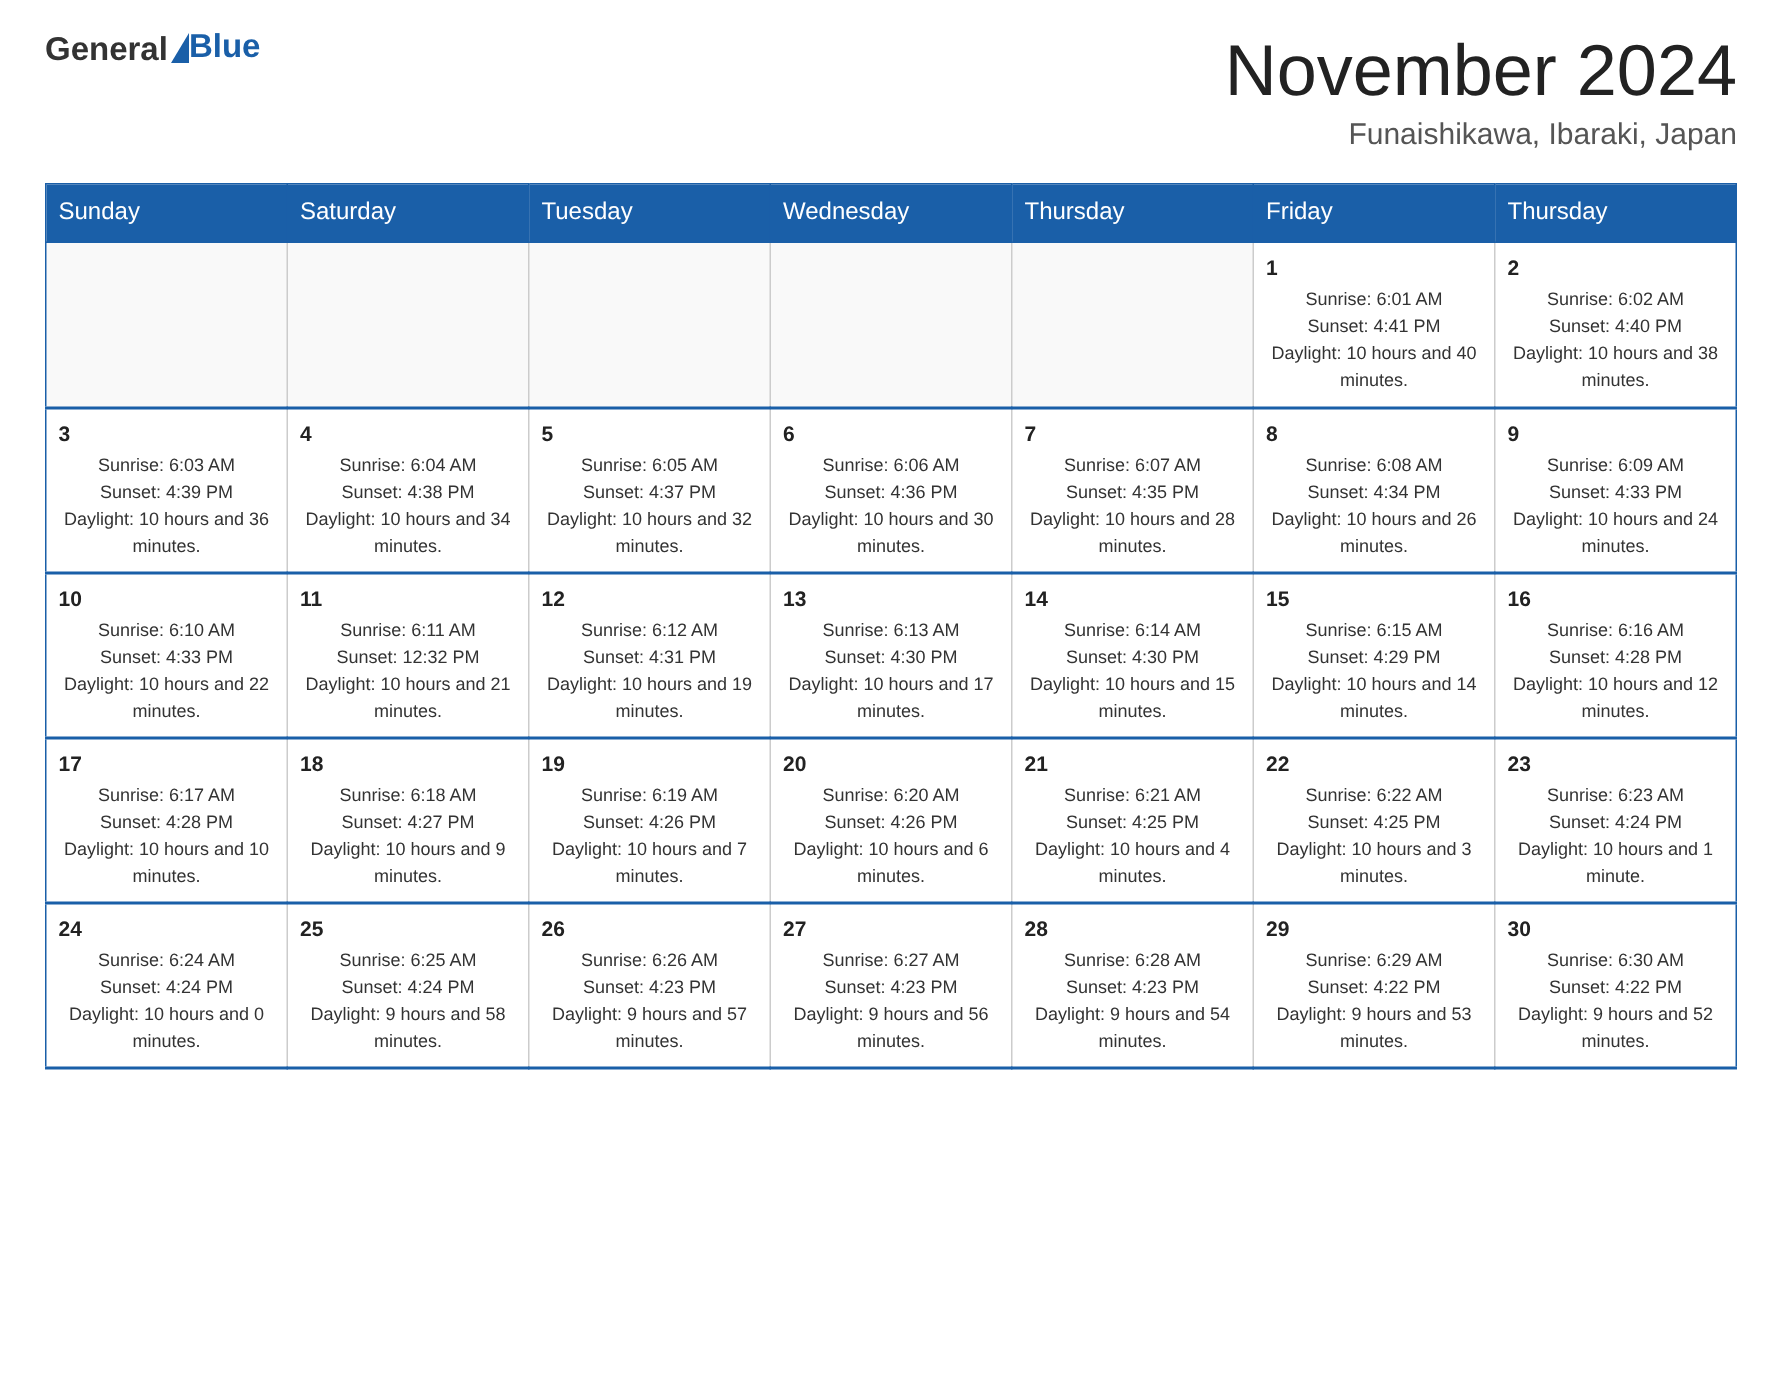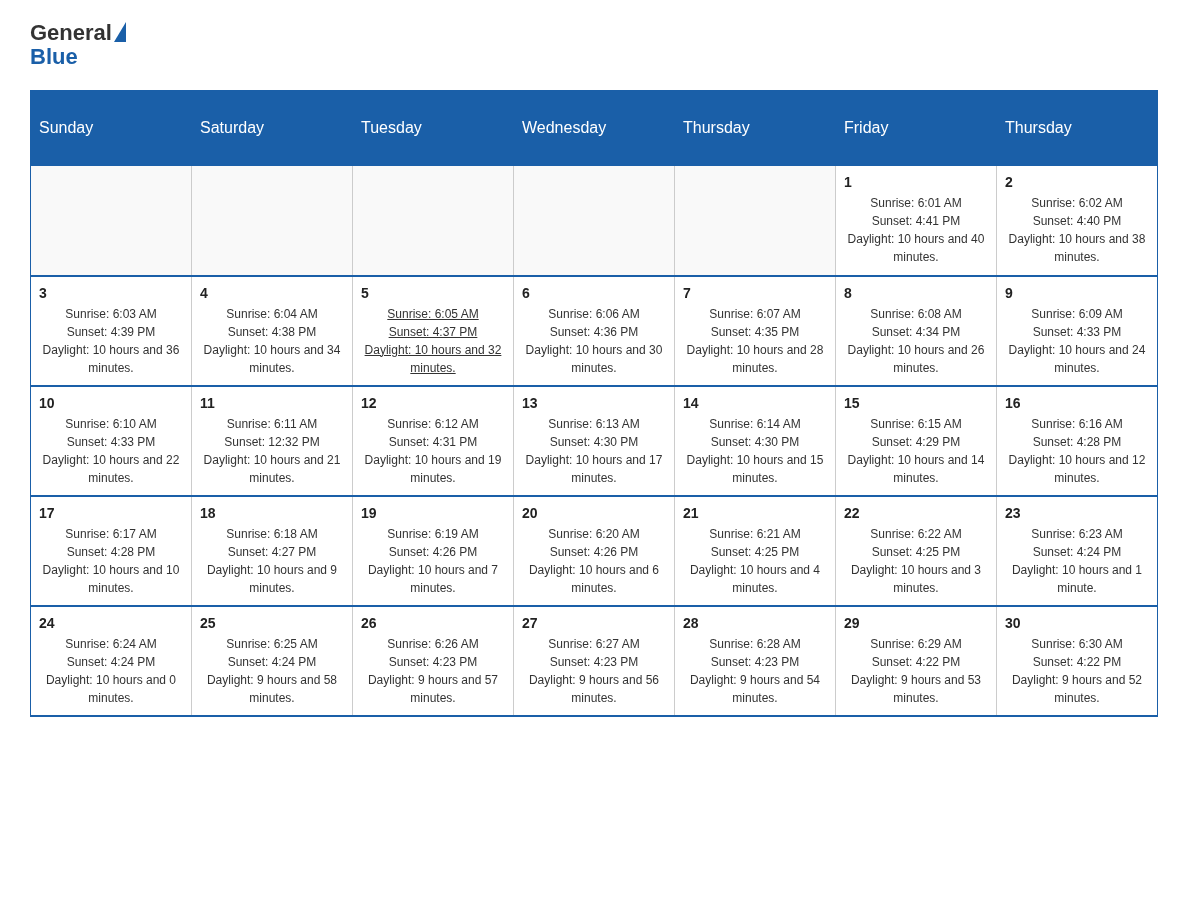--- a/index.html
+++ b/index.html
@@ -11,21 +11,20 @@
       min-height: 918px;
     }
     .header {
       display: flex;
       justify-content: space-between;
       align-items: flex-start;
       margin-bottom: 20px;
     }
     .logo {
       display: flex;
-      flex-direction: column;
       align-items: flex-start;
     }
     .logo-top {
       display: flex;
       align-items: center;
     }
     .logo-general {
       font-size: 22px;
       font-weight: bold;
       color: #333;
@@ -59,21 +58,21 @@
       margin-top: 4px;
     }
     table {
       width: 100%;
       border-collapse: collapse;
       table-layout: fixed;
     }
     thead th {
       background-color: #1a5fa8;
       color: white;
-      padding: 28px 8px;
+      padding: 10px 8px;
       text-align: left;
       font-size: 16px;
       font-weight: normal;
       border: 1px solid #1a5fa8;
     }
     tbody tr {
       border-bottom: 2px solid #1a5fa8;
     }
     tbody td {
       vertical-align: top;
@@ -111,20 +110,24 @@
 </head>
 <body>
 
 <div class="header">
   <div class="logo">
     <div class="logo-top">
       <span class="logo-general">General</span>
       <div class="logo-triangle"></div>
     </div>
     <span class="logo-blue">Blue</span>
+  </div>
+  <div class="title-section">
+    <div class="calendar-title">November 2024</div>
+    <div class="calendar-subtitle">Funaishikawa, Ibaraki, Japan</div>
   </div>
 </div>
 
 <table>
   <thead>
     <tr>
     <th>Sunday</th>
         <th>Saturday</th>
         <th>Tuesday</th>
         <th>Wednesday</th>
@@ -161,21 +164,21 @@
 Daylight: 10 hours and 36 minutes.</div>
         </td>
         <td>
           <span class="day-number">4</span>
           <div class="day-info" style="white-space: pre-line;">Sunrise: 6:04 AM
 Sunset: 4:38 PM
 Daylight: 10 hours and 34 minutes.</div>
         </td>
         <td>
           <span class="day-number">5</span>
-          <div class="day-info" style="white-space: pre-line; text-decoration: underline;">Sunrise: 6:05 AM
+          <div class="day-info" style="white-space: pre-line;">Sunrise: 6:05 AM
 Sunset: 4:37 PM
 Daylight: 10 hours and 32 minutes.</div>
         </td>
         <td>
           <span class="day-number">6</span>
           <div class="day-info" style="white-space: pre-line;">Sunrise: 6:06 AM
 Sunset: 4:36 PM
 Daylight: 10 hours and 30 minutes.</div>
         </td>
         <td>

